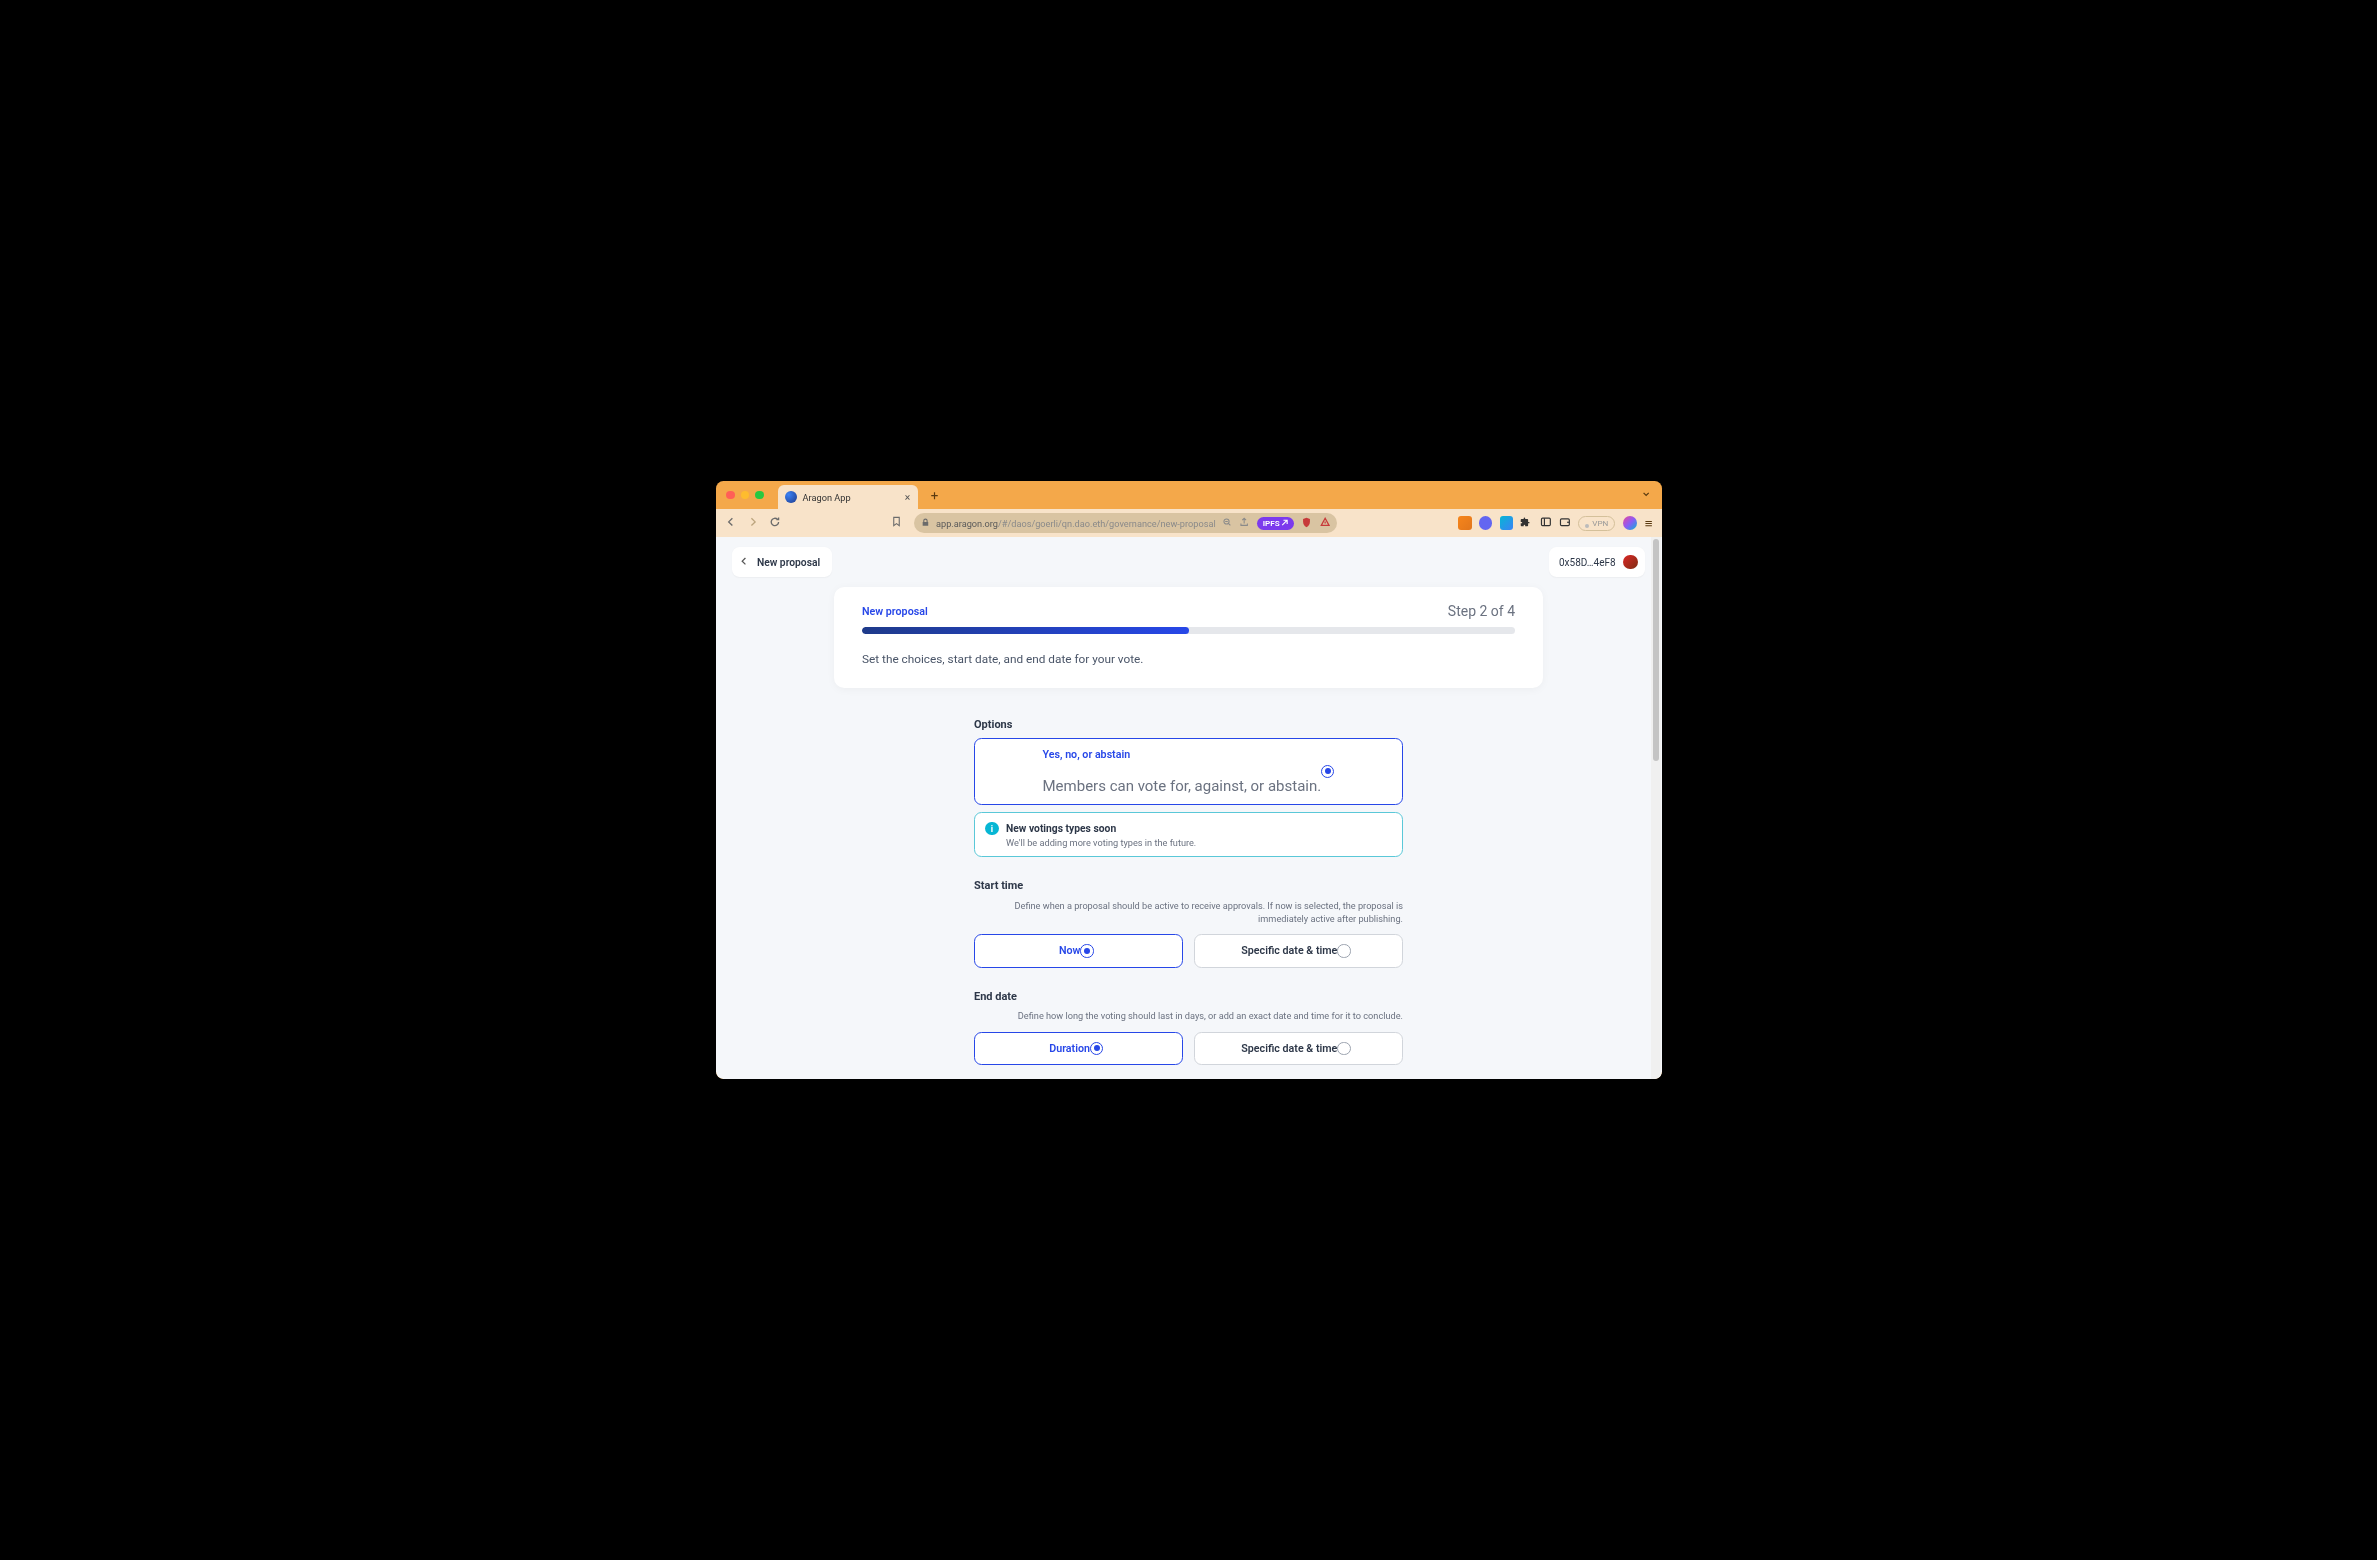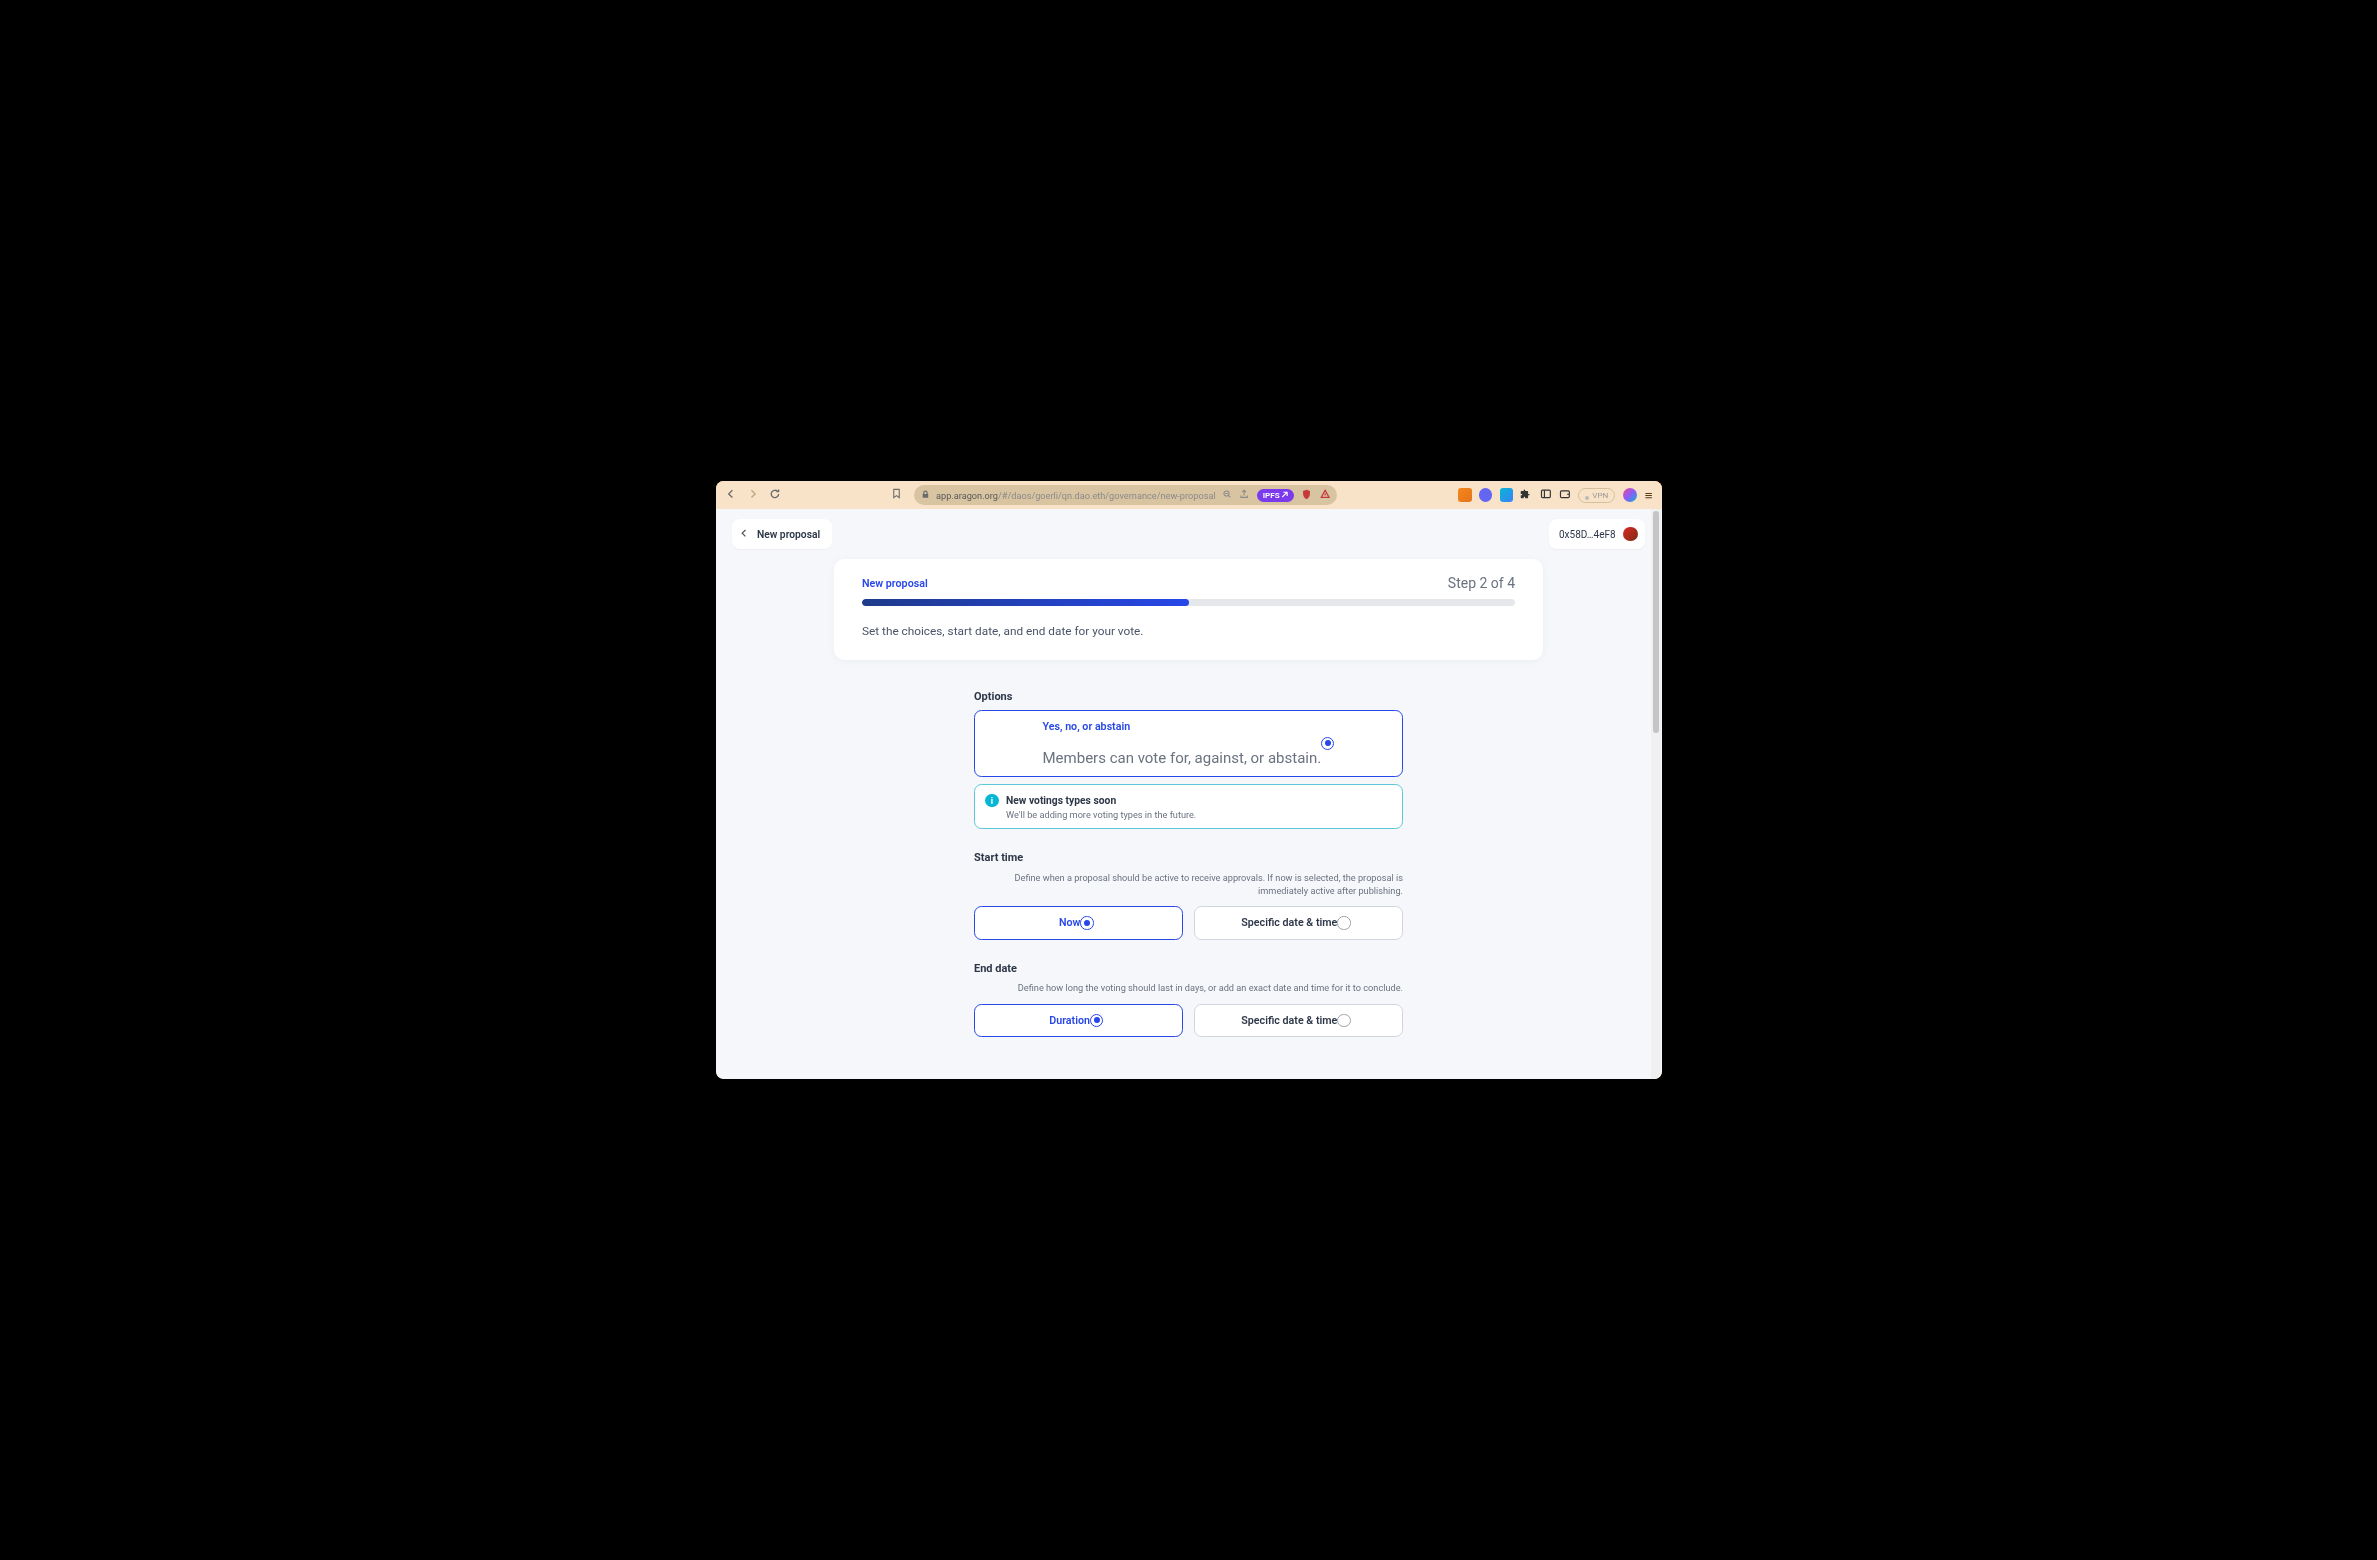--- a/index.html
+++ b/index.html
@@ -249,20 +249,38 @@
     height: 222px;
     background: #c4c4c4;
     border-radius: 3.7px;
   }
 </style>
 </head>
 <body>
 
 <div class="browser-window">
 
+  <div class="title-bar">
+    <div class="traffic-lights">
+      <div class="traffic red"></div>
+      <div class="traffic yellow"></div>
+      <div class="traffic green"></div>
+    </div>
+    <div class="tab">
+      <div class="tab-favicon"></div>
+      <span class="tab-title">Aragon App</span>
+      <span class="tab-close">×</span>
+    </div>
+    <span class="new-tab">+</span>
+    <span class="tab-dropdown">
+      <svg viewBox="0 0 16 16" width="10.3" height="10.3" fill="none" stroke="currentColor" stroke-width="2">
+          <path d="M4 6l4 4 4-4"></path>
+        </svg>
+    </span>
+  </div>
 
   <div class="toolbar">
     <div class="nav-icons">
       <span class="icn">
         <svg viewBox="0 0 16 16" fill="none" stroke="currentColor" stroke-width="1.8">
             <path d="M10 3L5 8l5 5"></path>
           </svg>
       </span>
       <span class="icn disabled">
         <svg viewBox="0 0 16 16" fill="none" stroke="currentColor" stroke-width="1.8">

